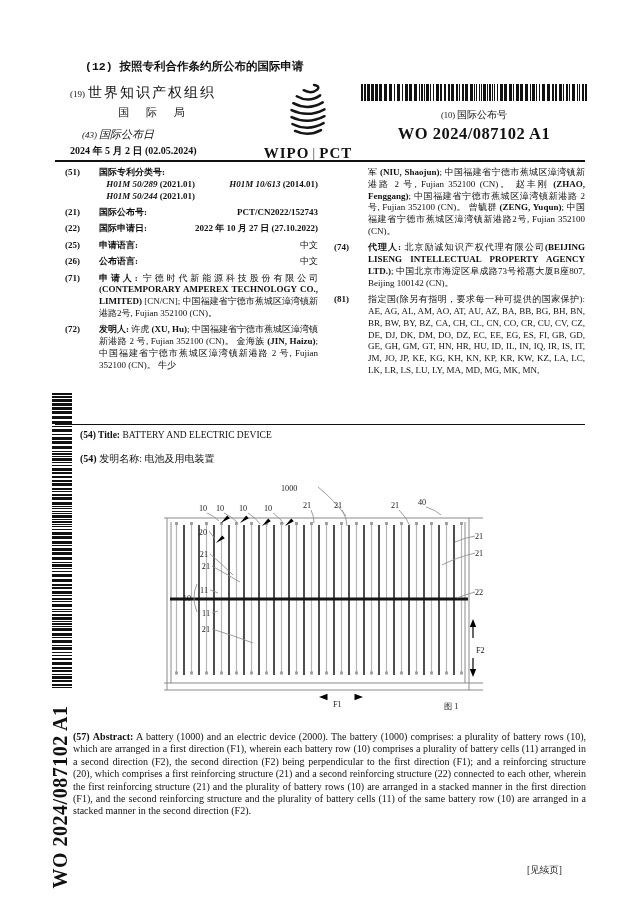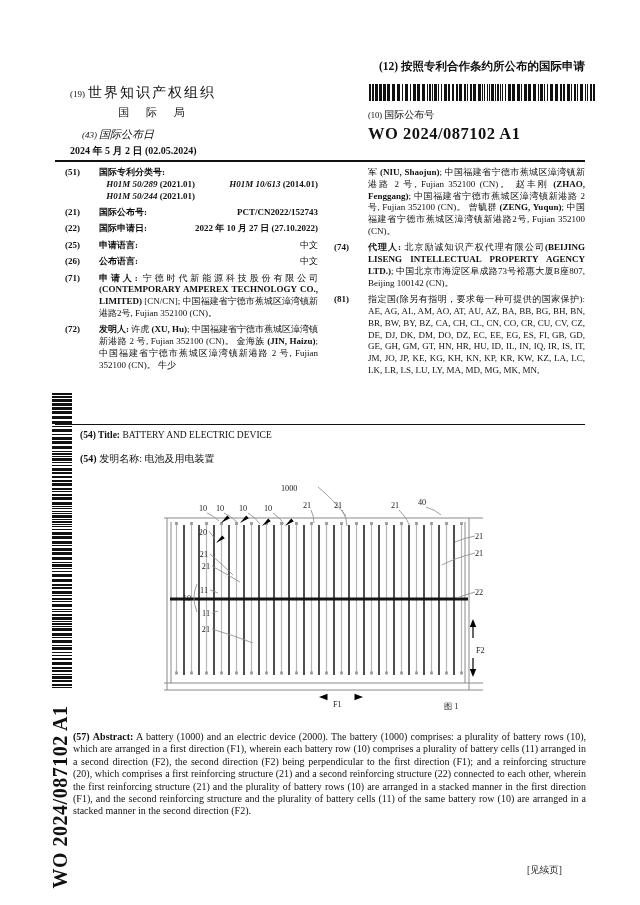--- a/index.html
+++ b/index.html
@@ -5,32 +5,32 @@
   html,body{margin:0;padding:0;background:#e8e8e8;}
   .page{
     position:relative;width:640px;height:905px;background:#ffffff;
     font-family:"Liberation Serif","DejaVu Serif",serif;color:#111;
     overflow:hidden;border-right:1px solid #c9c9c9;border-bottom:1px solid #c9c9c9;
   }
   .b{font-weight:bold;}
   .bi{font-weight:bold;font-style:italic;}
   .abs{position:absolute;}
   
-  .type-line{left:85px;top:59px;width:500px;text-align:right;font-size:11.5px;font-weight:bold;}
+  .type-line{left:85px;top:59px;width:500px;text-align:left;font-size:11.5px;font-weight:bold;font-family:Liberation Mono, monospace;}
   .hdr-left{left:70px;top:84px;width:190px;}
   .org-line{font-size:14px;letter-spacing:2px;white-space:nowrap;}
   .org-line .inid{font-size:9px;letter-spacing:0;margin-right:3px;}
   .bureau{font-size:11px;letter-spacing:7px;text-align:center;width:170px;margin-top:3px;}
   .date-line{font-size:11px;margin-top:7px;padding-left:12px;white-space:nowrap;font-style:italic;}
   .date-line .inid{font-size:9px;margin-right:2px;}
   .date-val{font-size:10px;font-weight:bold;margin-top:2px;white-space:nowrap;}
   .hdr-center{left:252px;top:82px;width:112px;text-align:center;}
   .wipo-text{font-size:15px;font-weight:bold;letter-spacing:1px;margin-top:1px;white-space:nowrap;}
   .wipo-text .sep{font-weight:normal;color:#555;padding:0 3px;}
-  .hdr-right{left:368px;top:84px;width:228px;text-align:left;}
+  .hdr-right{left:360px;top:84px;width:228px;text-align:center;}
   .barcode-h{width:226px;height:17px;margin:0 auto;}
   .pubno-label{font-size:10px;margin-top:7px;}
   .pubno-label .inid{font-size:8.5px;margin-right:2px;}
   .pubno{font-size:16.5px;font-weight:bold;letter-spacing:.5px;margin-top:2px;white-space:nowrap;}
   .rule{left:55px;width:530px;background:#111;}
   .rule.thick{top:160px;height:2.2px;}
   .rule.thin{top:424px;height:1px;}
   
   .col{font-size:9px;line-height:11.8px;text-align:justify;}
   .col.left{left:65px;top:167px;width:253px;}
@@ -64,20 +64,34 @@
 
   <div class="abs type-line">(12) 按照专利合作条约所公布的国际申请</div>
 
   <div class="abs hdr-left">
     <div class="org-line"><span class="inid">(19)</span><span>世界知识产权组织</span></div>
     <div class="bureau">国 际 局</div>
     <div class="date-line"><span class="inid">(43)</span><span>国际公布日</span></div>
     <div class="date-val">2024 年 5 月 2 日 (02.05.2024)</div>
   </div>
 
+  <div class="abs hdr-center">
+    <svg width="52" height="58" viewBox="0 0 60 64">
+      <g fill="none" stroke="#141414" stroke-width="2.9" stroke-linecap="round">
+        <path d="M15 55 Q30 62 45 54"></path>
+        <path d="M12 47 Q30 56 48 46"></path>
+        <path d="M11 39 Q30 48 49 38"></path>
+        <path d="M11 31 Q30 40 49 30"></path>
+        <path d="M13 23 Q30 32 47 22"></path>
+        <path d="M17 15 Q31 23 44 14"></path>
+        <path d="M25 8 Q34 13 41 7 Q44 3 37 2"></path>
+      </g>
+    </svg>
+    <div class="wipo-text"><span>WIPO</span><span class="sep">|</span><span>PCT</span></div>
+  </div>
 
   <div class="abs hdr-right">
     <div class="barcode-h"><svg width="226" height="17">
           <rect x="0" y="0" width="2" height="17" fill="#111"></rect>
           <rect x="3" y="0" width="2" height="17" fill="#111"></rect>
           <rect x="6" y="0" width="3" height="17" fill="#111"></rect>
           <rect x="10" y="0" width="3" height="17" fill="#111"></rect>
           <rect x="14" y="0" width="3" height="17" fill="#111"></rect>
           <rect x="18" y="0" width="3" height="17" fill="#111"></rect>
           <rect x="23" y="0" width="3" height="17" fill="#111"></rect>

